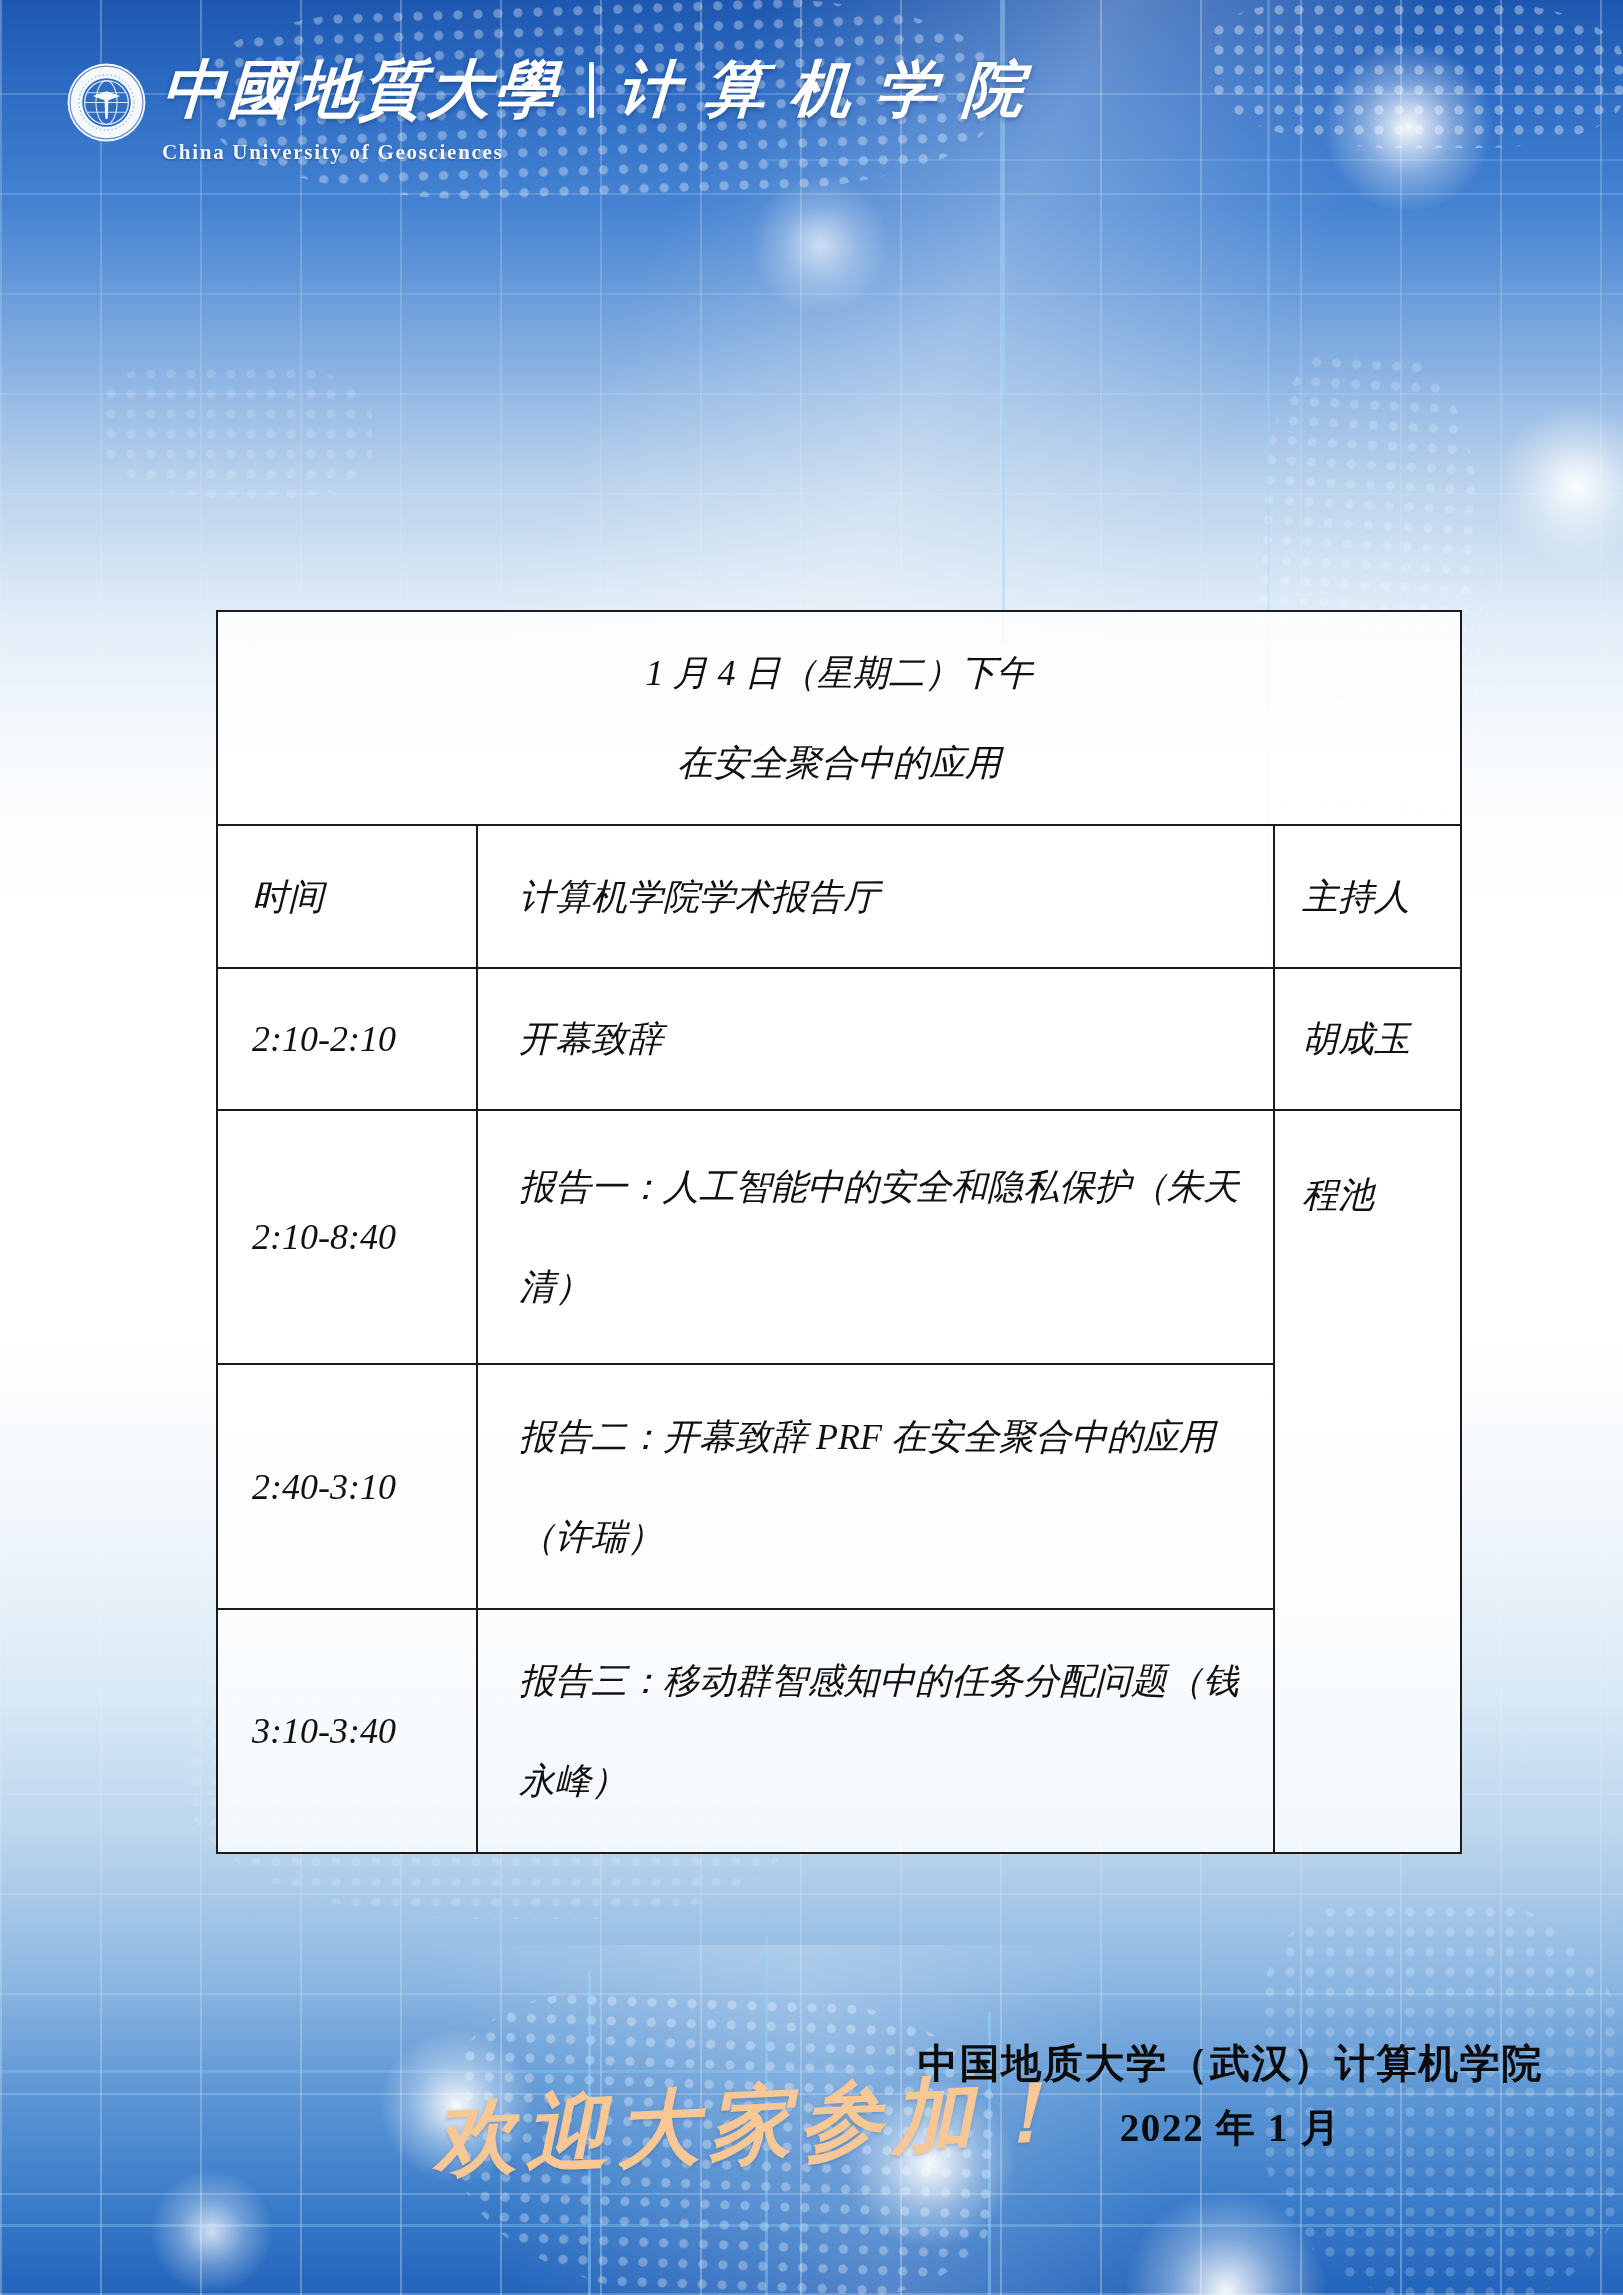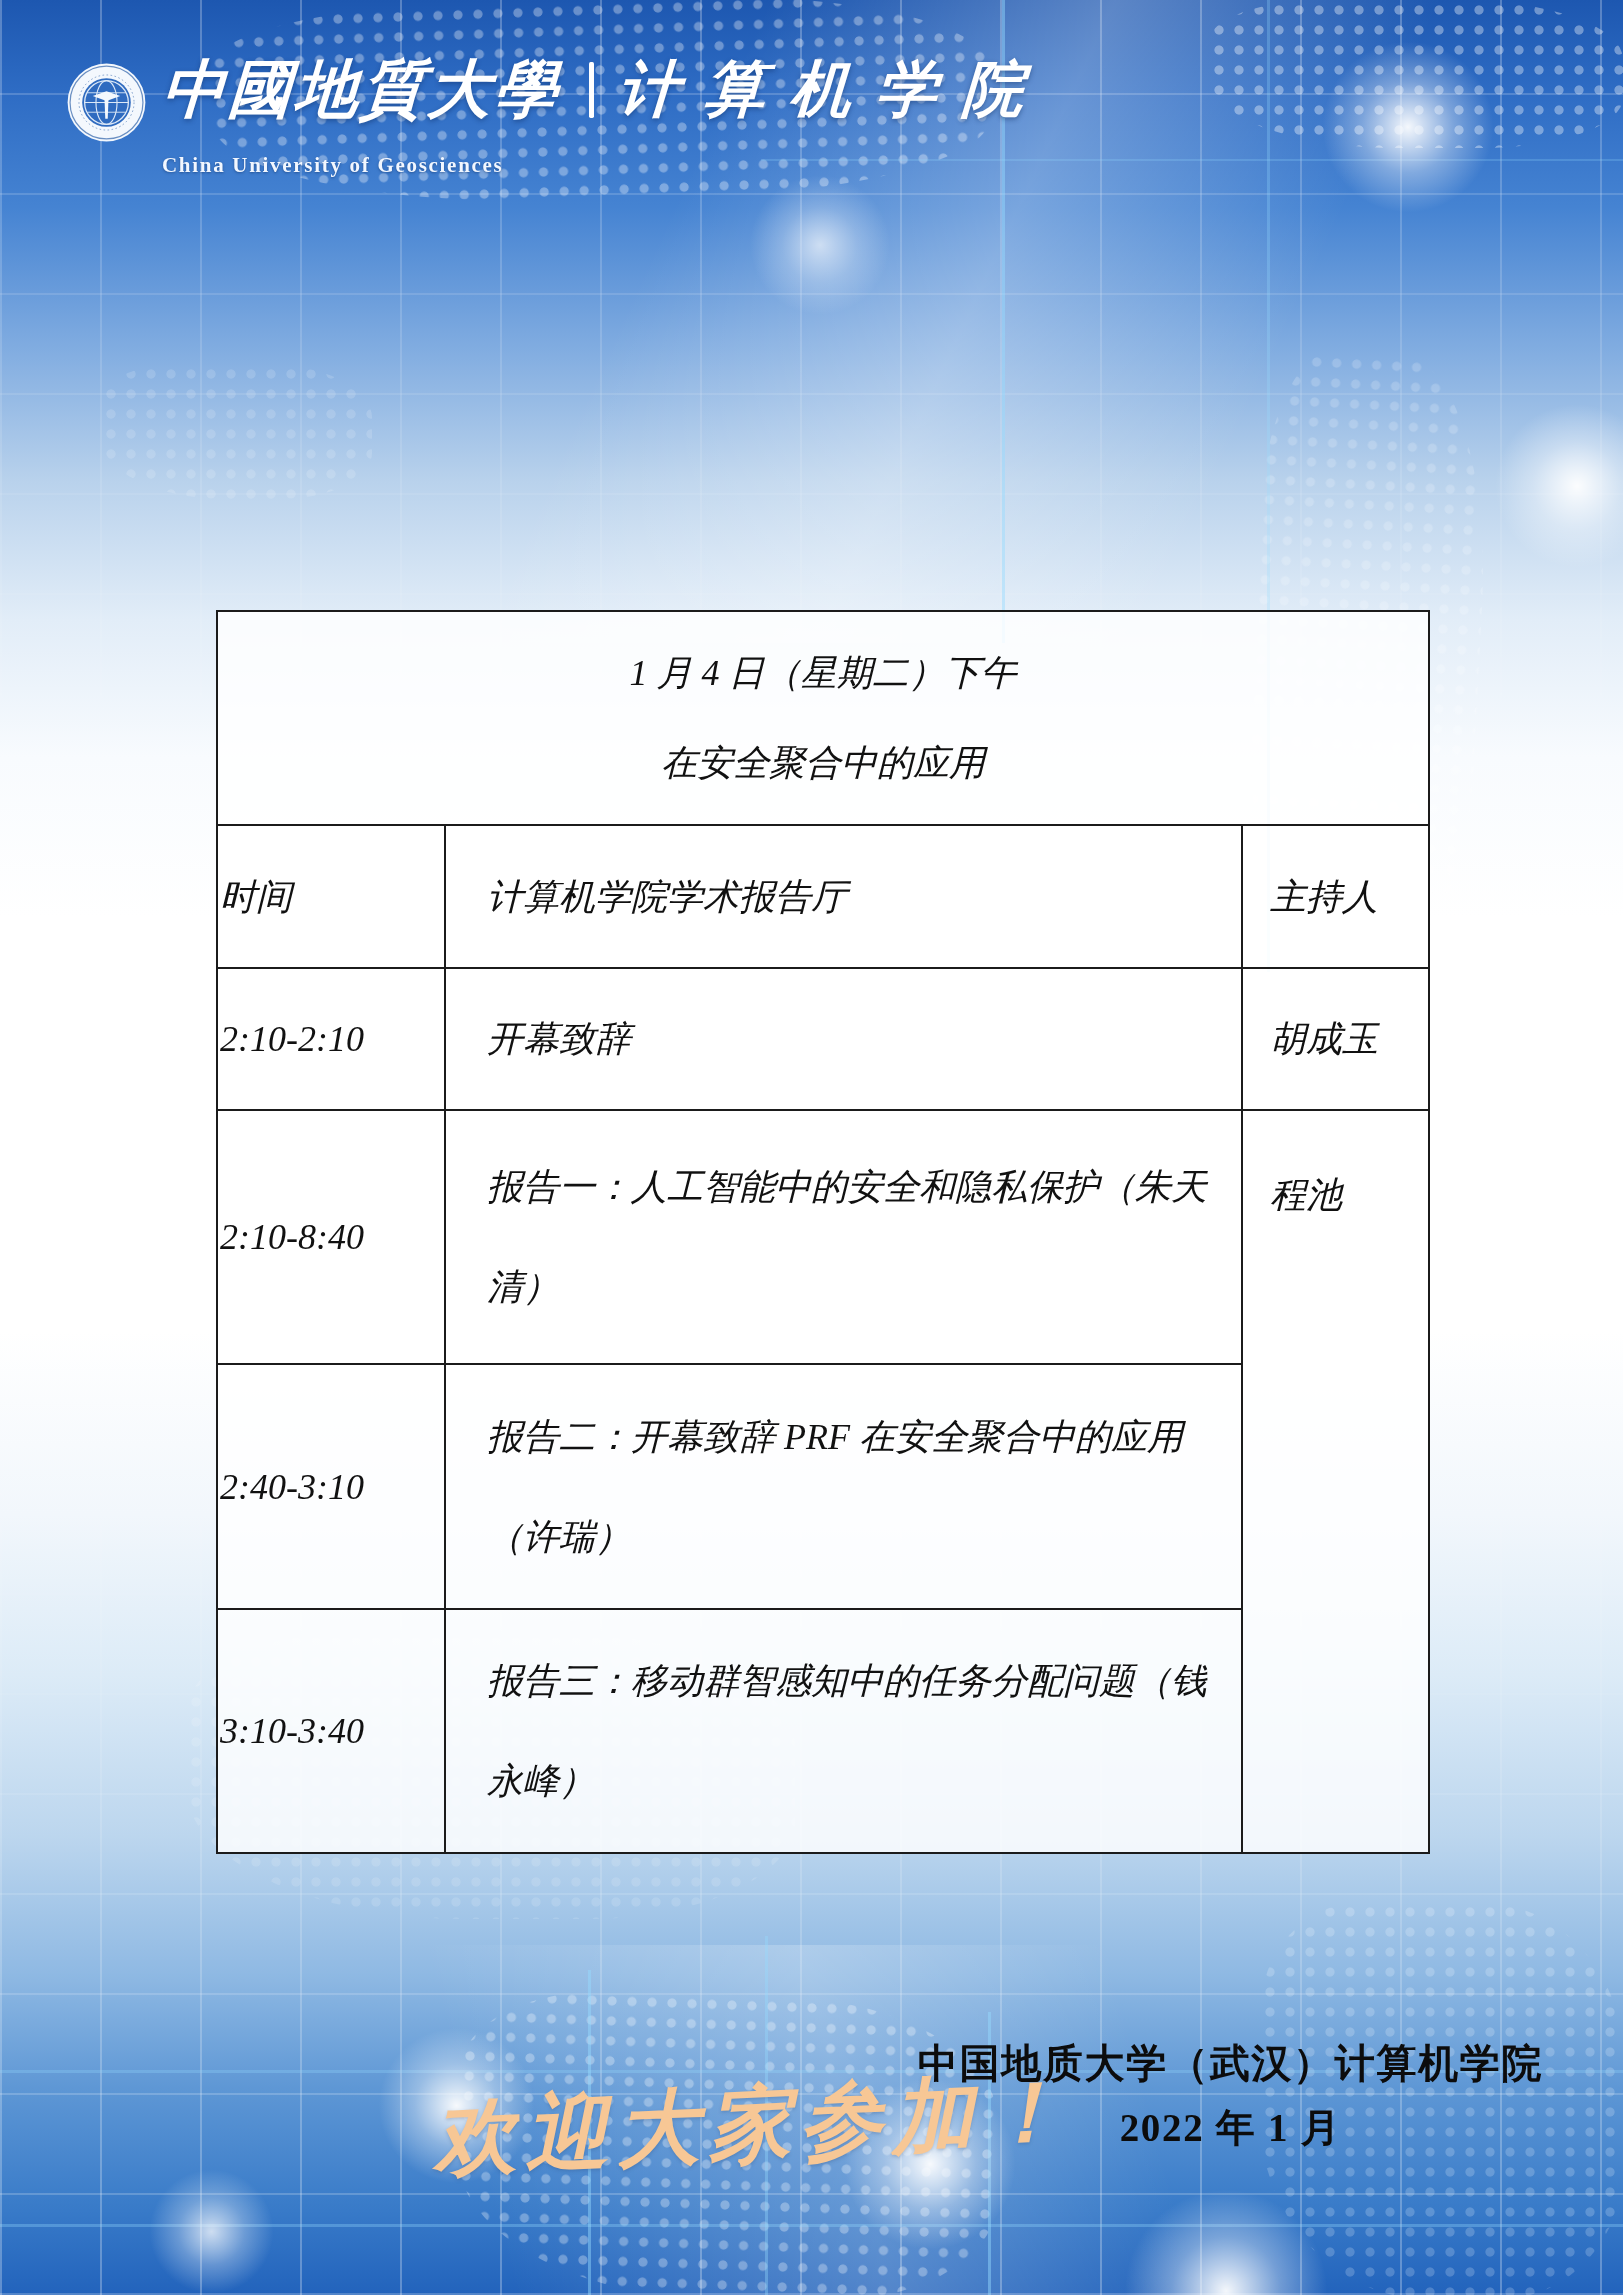--- a/index.html
+++ b/index.html
@@ -57,38 +57,38 @@
   
   .header{position:absolute;left:66px;top:47px;display:flex;align-items:flex-start;}
   .seal{width:81px;height:81px;margin-top:15px;flex:0 0 auto;}
   .header-texts{margin-left:15px;}
   .cn-line{display:flex;align-items:center;color:#ffffff;}
   .univ-cn{font-size:63px;font-weight:700;font-style:italic;letter-spacing:3.4px;
     text-shadow:0 1.7px 5px rgba(10,40,90,.45);transform:skewX(-3deg);}
   .header-sep{width:4.2px;height:56px;background:#ffffff;margin:0 24px 0 29px;border-radius:1.7px;}
   .college-cn{font-size:61px;font-weight:700;font-style:italic;letter-spacing:25px;
     text-shadow:0 1.7px 5px rgba(10,40,90,.45);transform:skewX(-3deg);white-space:nowrap;}
-  .univ-en{margin-top:20px;color:#f2f7ff;font-size:21px;font-weight:700;letter-spacing:1.7px;
+  .univ-en{margin-top:7px;color:#f2f7ff;font-size:21px;font-weight:700;letter-spacing:1.7px;
     text-shadow:0 0.8px 2.5px rgba(10,40,90,.5);}
   
   .main-title{
     position:absolute;left:0;top:159px;width:1623px;text-align:center;
     font-size:112px;font-weight:700;letter-spacing:24px;color:#E8782A;
     font-family:"Liberation Sans","DejaVu Sans",sans-serif;white-space:nowrap;
   }
   
   .intro{
     position:absolute;left:88px;top:345px;width:1458px;
     font-size:38px;line-height:67px;color:#101010;text-indent:78px;
     text-align:justify;letter-spacing:0.8px;
   }
   
   .sched{position:absolute;left:216px;top:610px;border-collapse:collapse;background:rgba(255,255,255,.82);}
   .sched td{border:2.5px solid #1b1b1b;font-size:36px;color:#111;line-height:100px;vertical-align:middle;font-style:italic;}
-  td.c-time{width:223px;padding-left:2px;}
+  td.c-time{width:223px;padding-left:34px;}
   td.c-event{width:733px;padding-left:41px;padding-right:21px;}
   td.c-host{width:157px;padding-left:27px;vertical-align:middle;}
   .r1{height:214px;}.r2{height:143px;}.r3{height:142px;}.r4{height:254px;}.r5{height:245px;}.r6{height:244px;}
   .session-cell{text-align:center;vertical-align:middle;}
   .session-cell div{line-height:90px;}
   td.host-merged{vertical-align:top;padding-top:34px;}
   
   .footer{position:absolute;left:833px;top:2036px;width:795px;text-align:center;color:#0c0c0c;}
   .footer-org{font-size:40px;font-weight:600;letter-spacing:1.7px;}
   .footer-date{font-size:39px;font-weight:600;margin-top:10px;letter-spacing:1.7px;}

